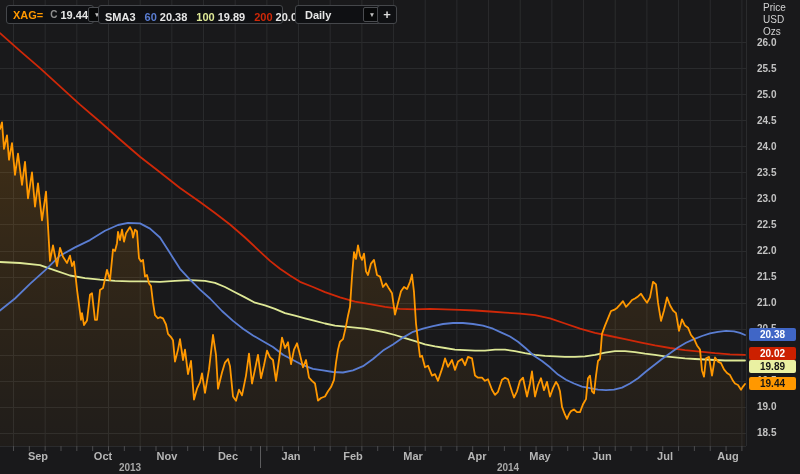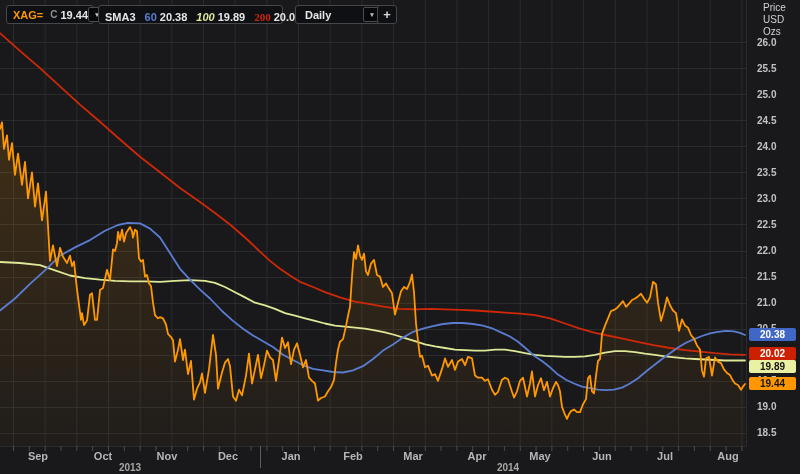--- a/index.html
+++ b/index.html
@@ -185,23 +185,23 @@
       <span>19.44</span>
       <span class="dd-btn">
         <span>▼</span>
       </span>
     </div>
 
     <div class="tb-panel" id="panel-sma">
       <span>SMA3</span>
       <span class="sma-p" style="color: rgb(90, 125, 210);">60</span>
       <span class="sma-v">20.38</span>
-      <span class="sma-p" style="color: rgb(222, 232, 150); font-style: italic;">100</span>
+      <span class="sma-p" style="color: rgb(222, 232, 150);">100</span>
       <span class="sma-v">19.89</span>
-      <span class="sma-p" style="color: rgb(207, 40, 8); font-family: Liberation Serif, serif;">200</span>
+      <span class="sma-p" style="color: rgb(207, 40, 8);">200</span>
       <span class="sma-v">20.02</span>
       <span class="dd-btn">
         <span>▼</span>
       </span>
     </div>
 
     <div class="tb-panel" id="panel-interval">
       <span>Daily</span>
       <span class="dd-btn">
         <span>▼</span>

